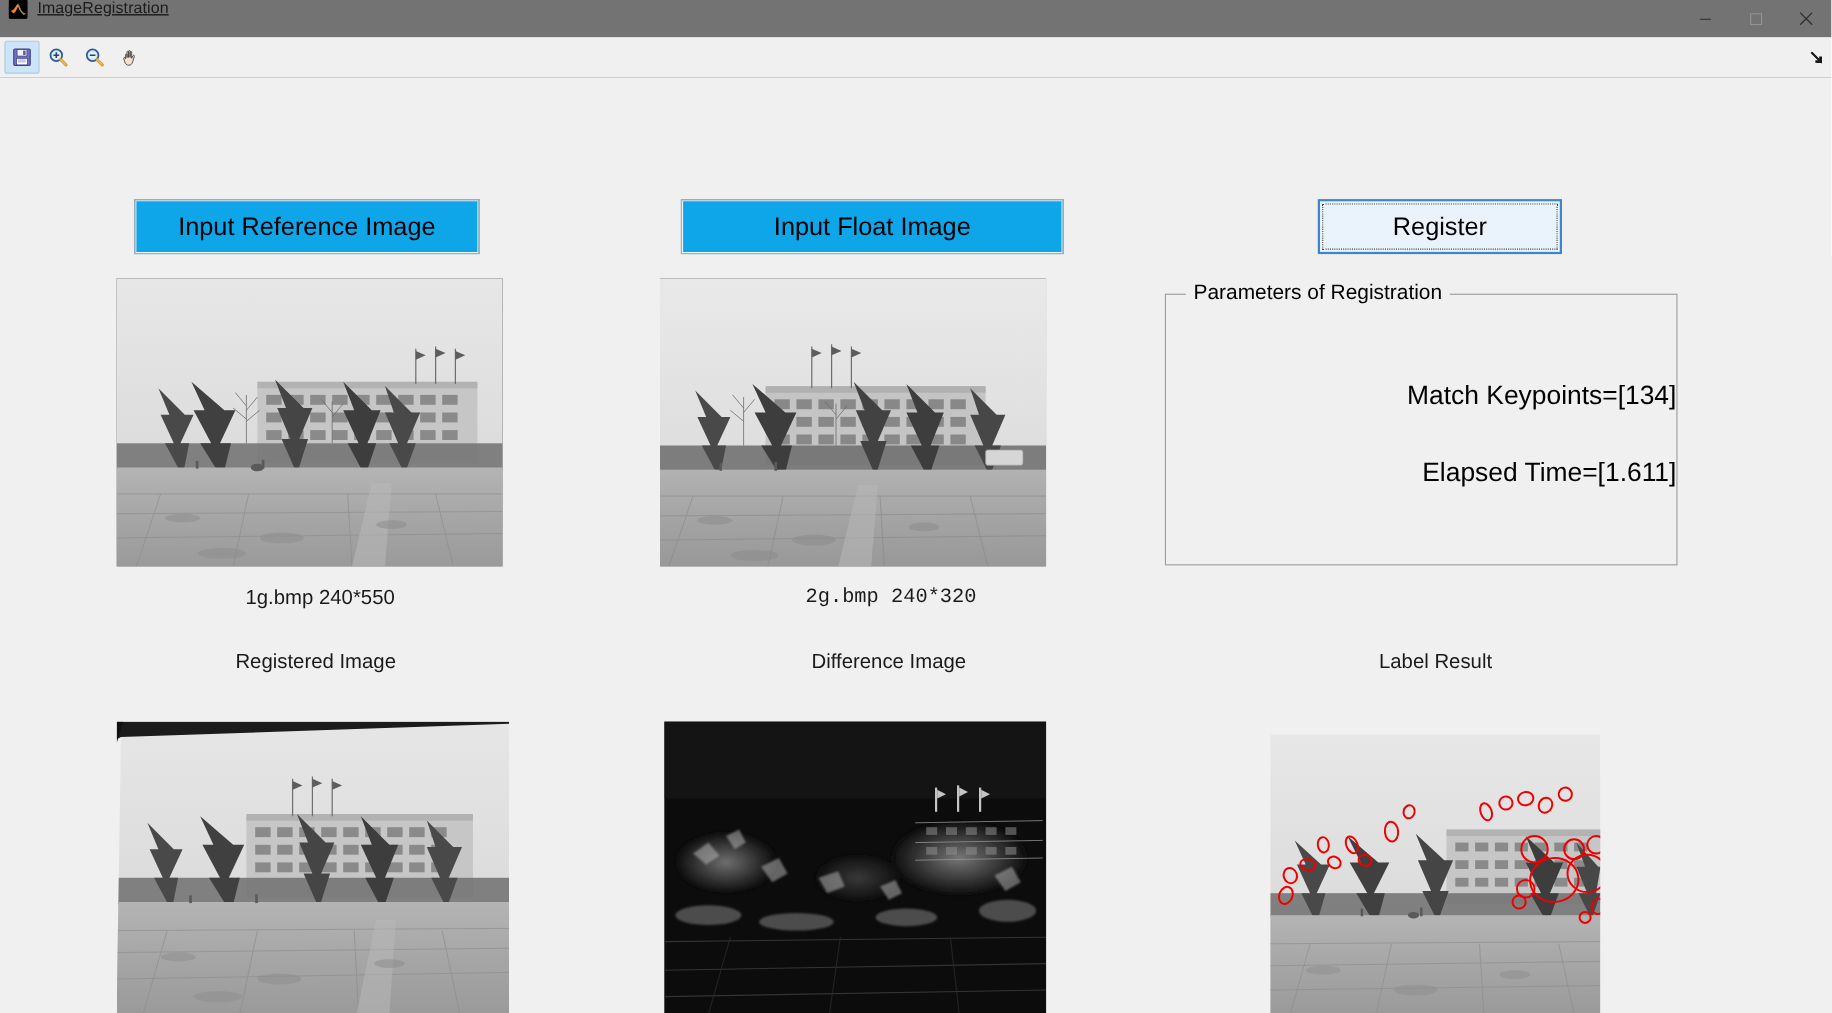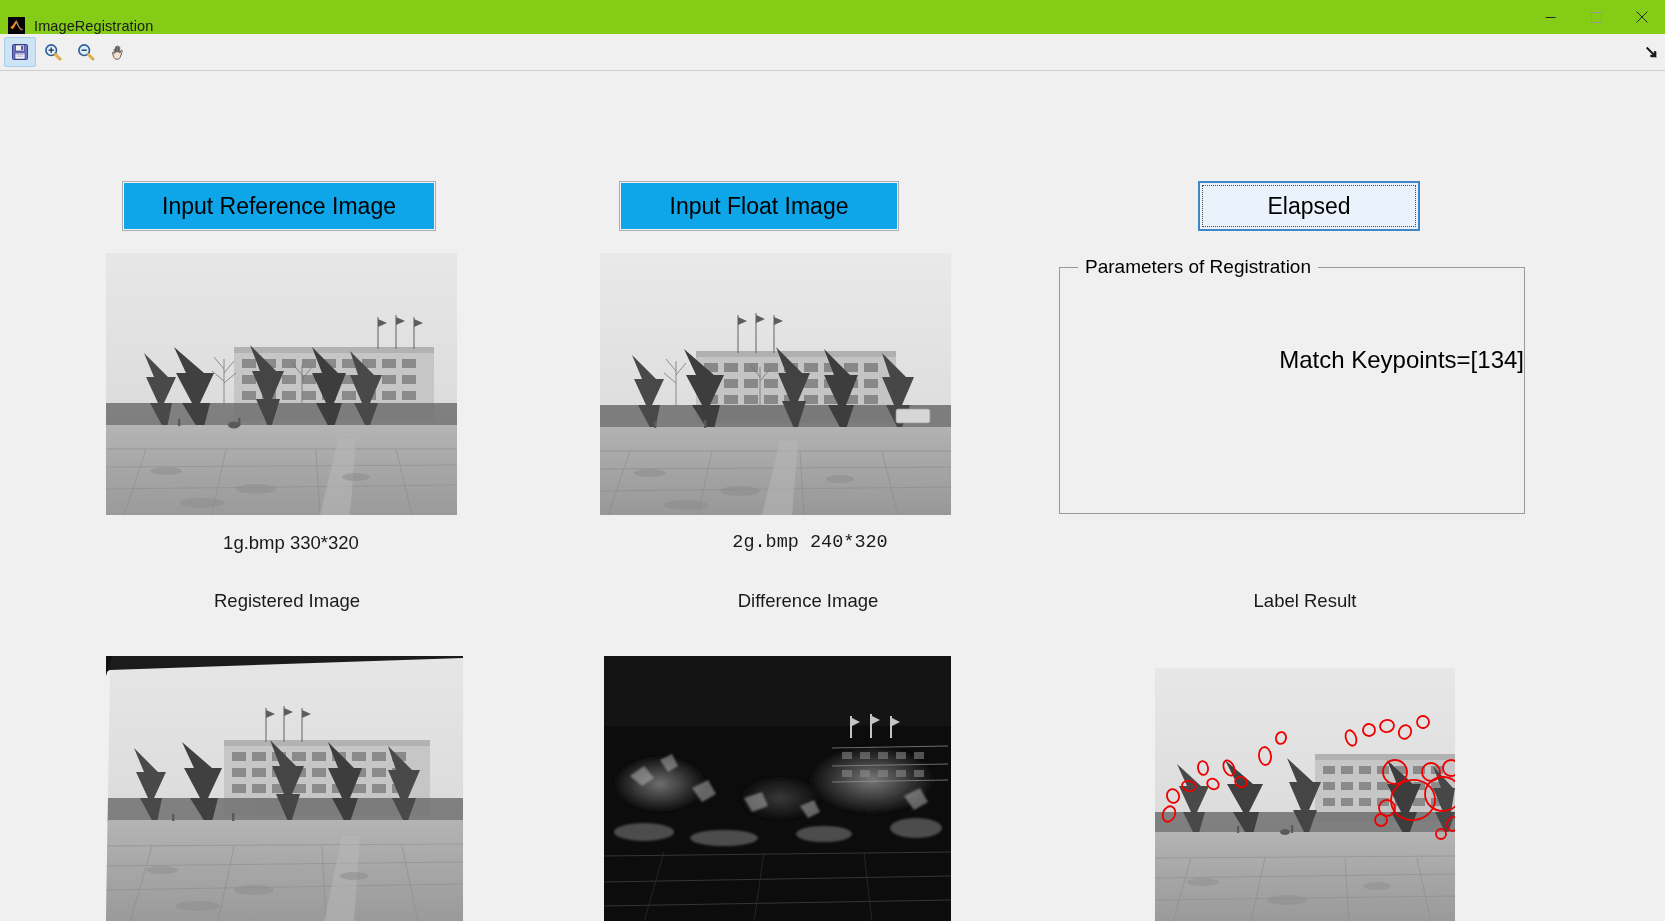--- a/index.html
+++ b/index.html
@@ -12,25 +12,26 @@
     width: 1665px;
     height: 921px;
     overflow: hidden;
     font-family: "Liberation Sans", sans-serif;
     -webkit-font-smoothing: antialiased;
   }
 
   
   .titlebar {
     height: 34px;
-    background: #84cc16;
+    background: #737373;
     display: flex;
-    align-items: flex-end;
+    align-items: flex-start;
     position: relative;
     border-bottom: 0;
+    text-decoration: underline;
   }
   .app-icon {
     width: 17px;
     height: 17px;
     margin-left: 8px;
     margin-right: 9px;
     flex: 0 0 auto;
     position: relative;
     background: #000000;
     border-radius: 1px;
@@ -262,32 +263,33 @@
     </svg>
   </div>
 </div>
 
 <div class="figure">
 
   <div class="mbtn" style="left:122px; top:110px; width:314px; height:50px;">
     <span class="btn-label">Input Reference Image</span>
   </div>
 
-  <div class="mbtn" style="left:619px; top:110px; width:280px; height:50px;">
+  <div class="mbtn" style="left:619px; top:110px; width:348px; height:50px;">
     <span class="btn-label">Input Float Image</span>
   </div>
 
   <div class="mbtn focused" style="left:1198px; top:110px; width:222px; height:50px;">
     <span class="focus-ring"></span>
-    <span class="btn-label">Elapsed</span>
+    <span class="btn-label">Register</span>
   </div>
 
   <div class="mpanel" style="left:1059px; top:196px; width:466px; height:247px;">
     <div class="mpanel-title">Parameters of Registration</div>
     <div class="param-line" style="top:78px;">Match Keypoints=[134]</div>
+    <div class="param-line" style="top:148px;">Elapsed Time=[1.611]</div>
   </div>
 
   <div class="axes" style="left:106px; top:182px; width:351px; height:262px;">
     <svg viewBox="0 0 351 262" preserveAspectRatio="none">
       <defs>
         <linearGradient id="skyA" x1="0" y1="0" x2="0" y2="1">
           <stop offset="0%" stop-color="#e7e7e7"></stop>
             <stop offset="60%" stop-color="#dcdcdc"></stop>
             <stop offset="100%" stop-color="#cfcfcf"></stop>
         </linearGradient>
@@ -478,21 +480,21 @@
       </g>
       <g fill="#8c8c8c" opacity="0.55">
         <ellipse cx="50" cy="220" rx="16" ry="4"></ellipse>
           <ellipse cx="140" cy="238" rx="20" ry="5"></ellipse>
         <ellipse cx="240" cy="226" rx="14" ry="4"></ellipse>
           <ellipse cx="86" cy="252" rx="22" ry="5"></ellipse>
       </g>
     </svg>
   </div>
 
-  <div class="mlabel" style="left:131px; top:461px; width:320px;">1g.bmp 330*320</div>
+  <div class="mlabel" style="left:131px; top:461px; width:320px;">1g.bmp 240*550</div>
   <div class="mlabel" style="left:650px; top:461px; width:320px;font-family:Liberation Mono, monospace;">2g.bmp 240*320</div>
 
   <div class="mlabel" style="left:127px; top:519px; width:320px;">Registered Image</div>
   <div class="mlabel" style="left:1145px; top:519px; width:320px;">Label Result</div>
   <div class="mlabel" style="left:648px; top:519px; width:320px;">Difference Image</div>
 
   <div class="axes" style="left:106px; top:585px; width:357px; height:266px; background:#f0f0f0;">
     <svg viewBox="0 0 357 266" preserveAspectRatio="none">
       <defs>
         <linearGradient id="skyC" x1="0" y1="0" x2="0" y2="1">

